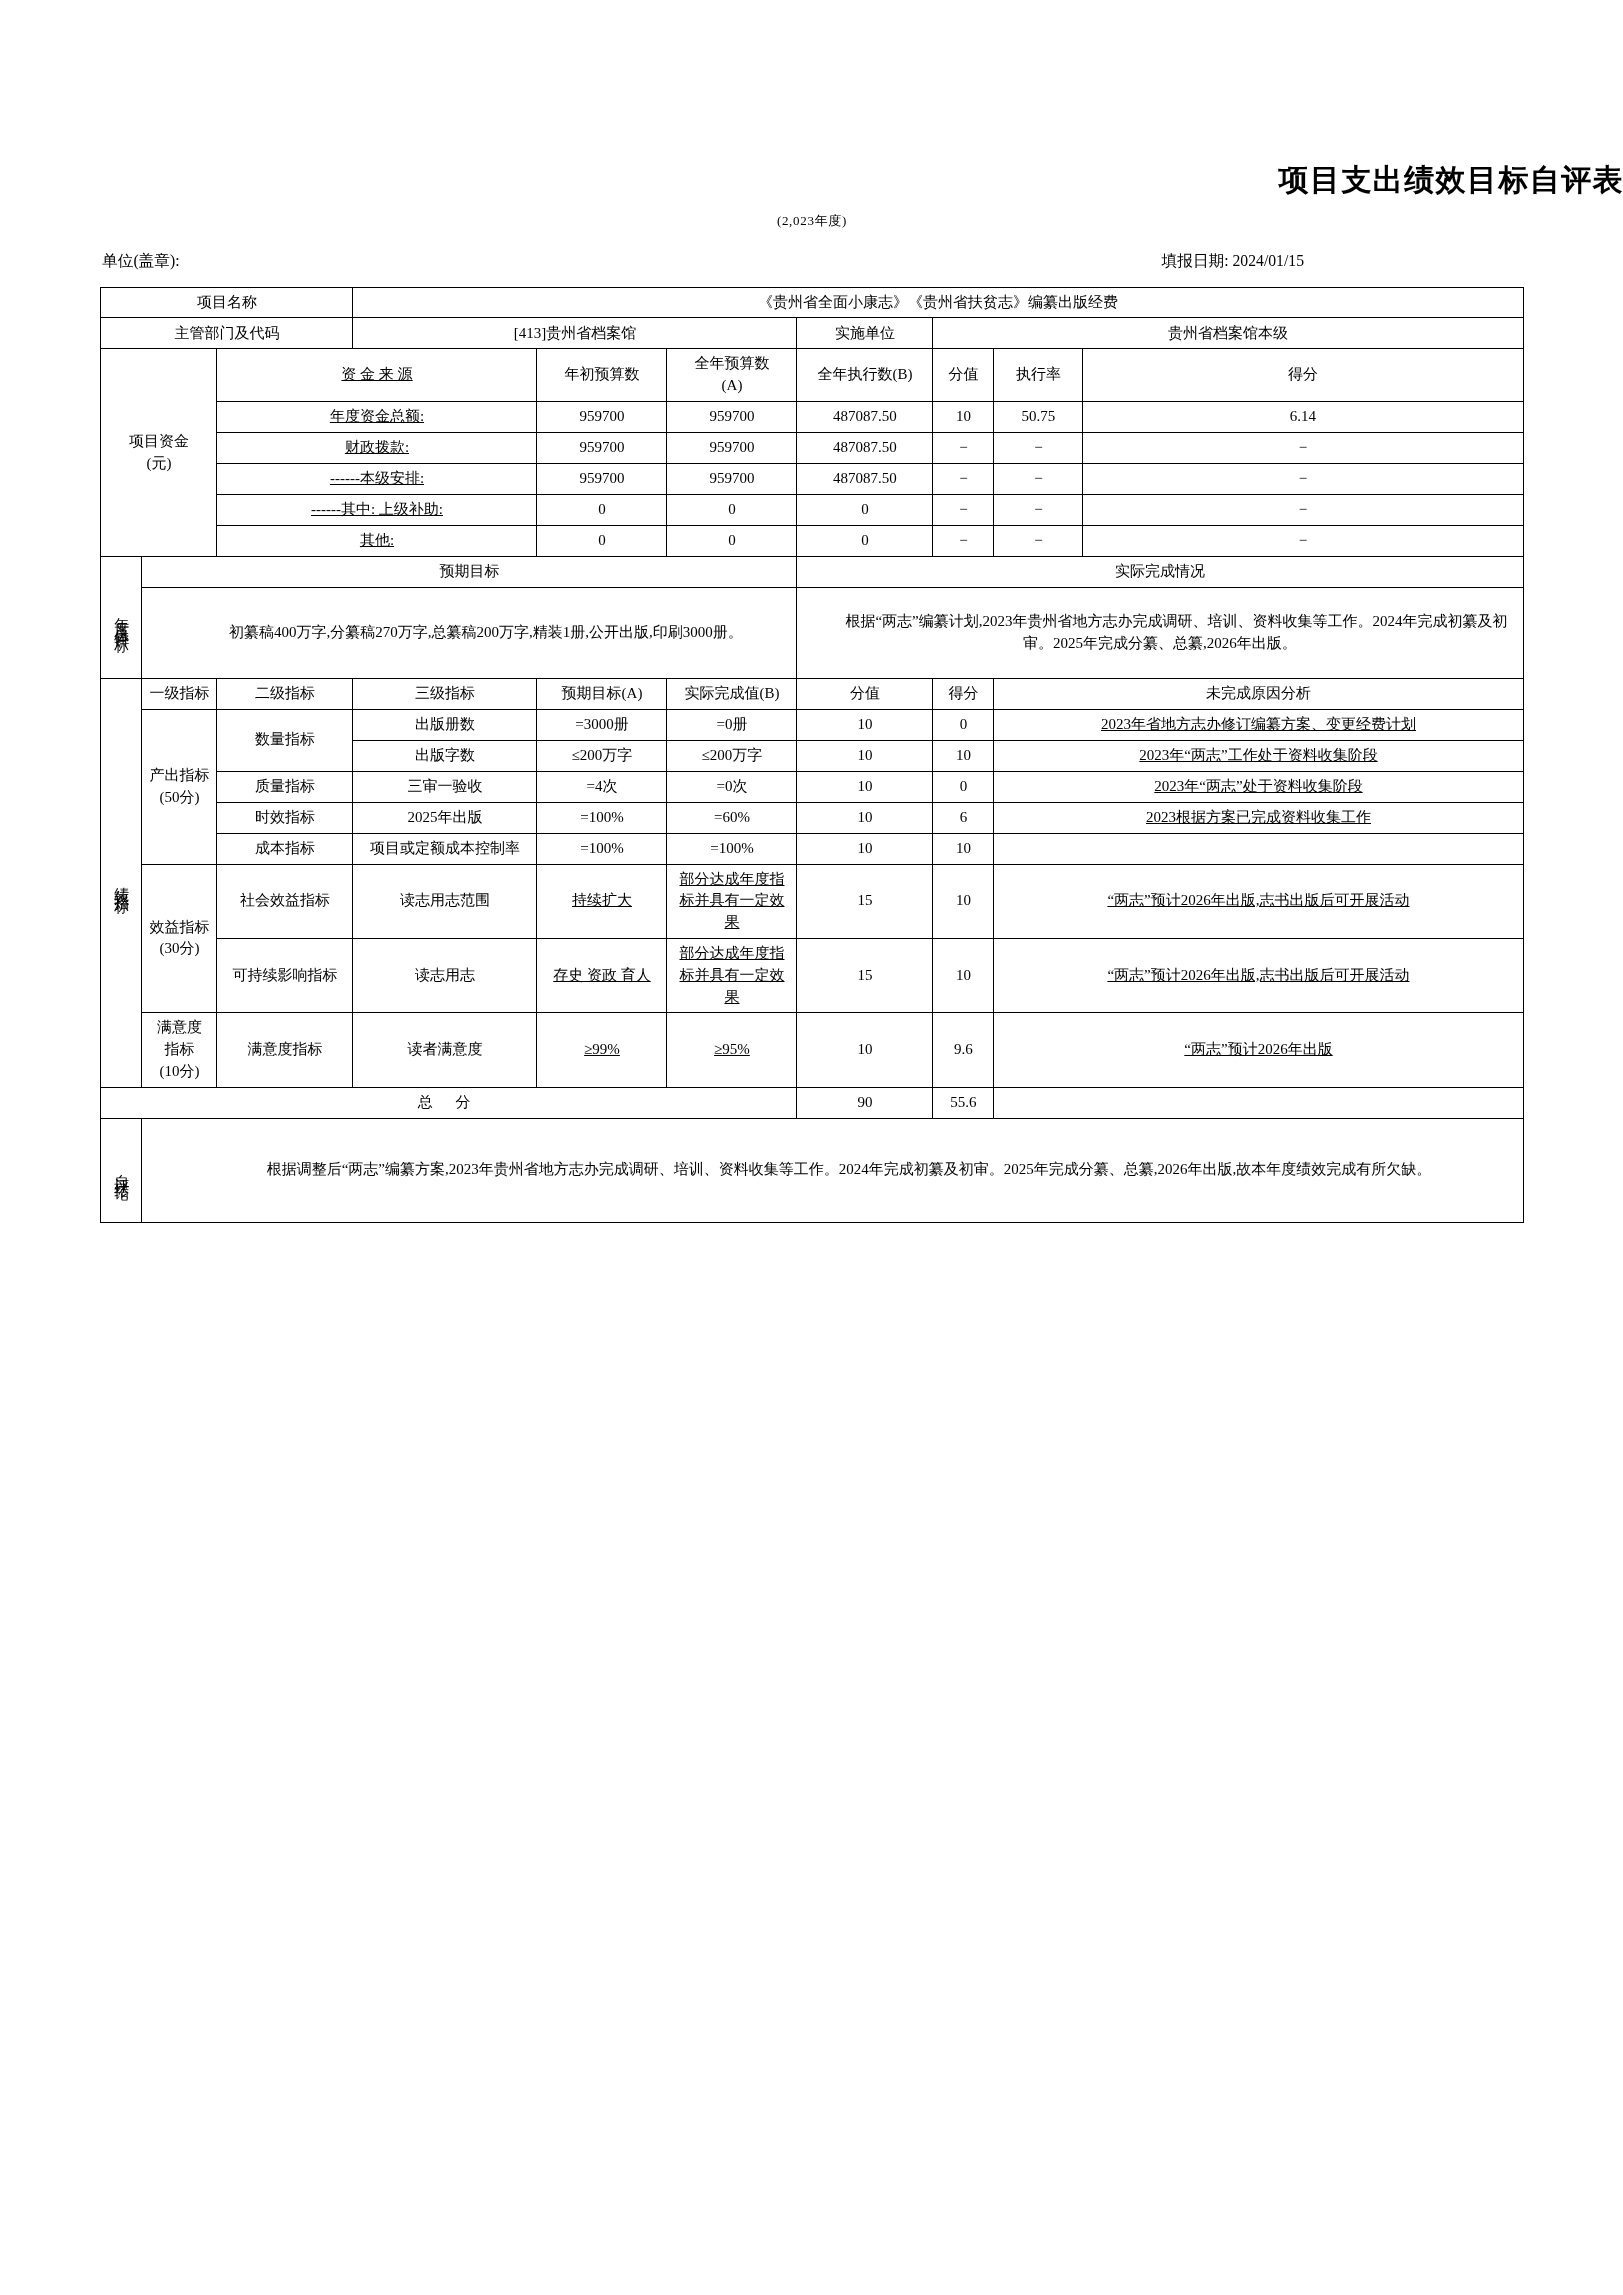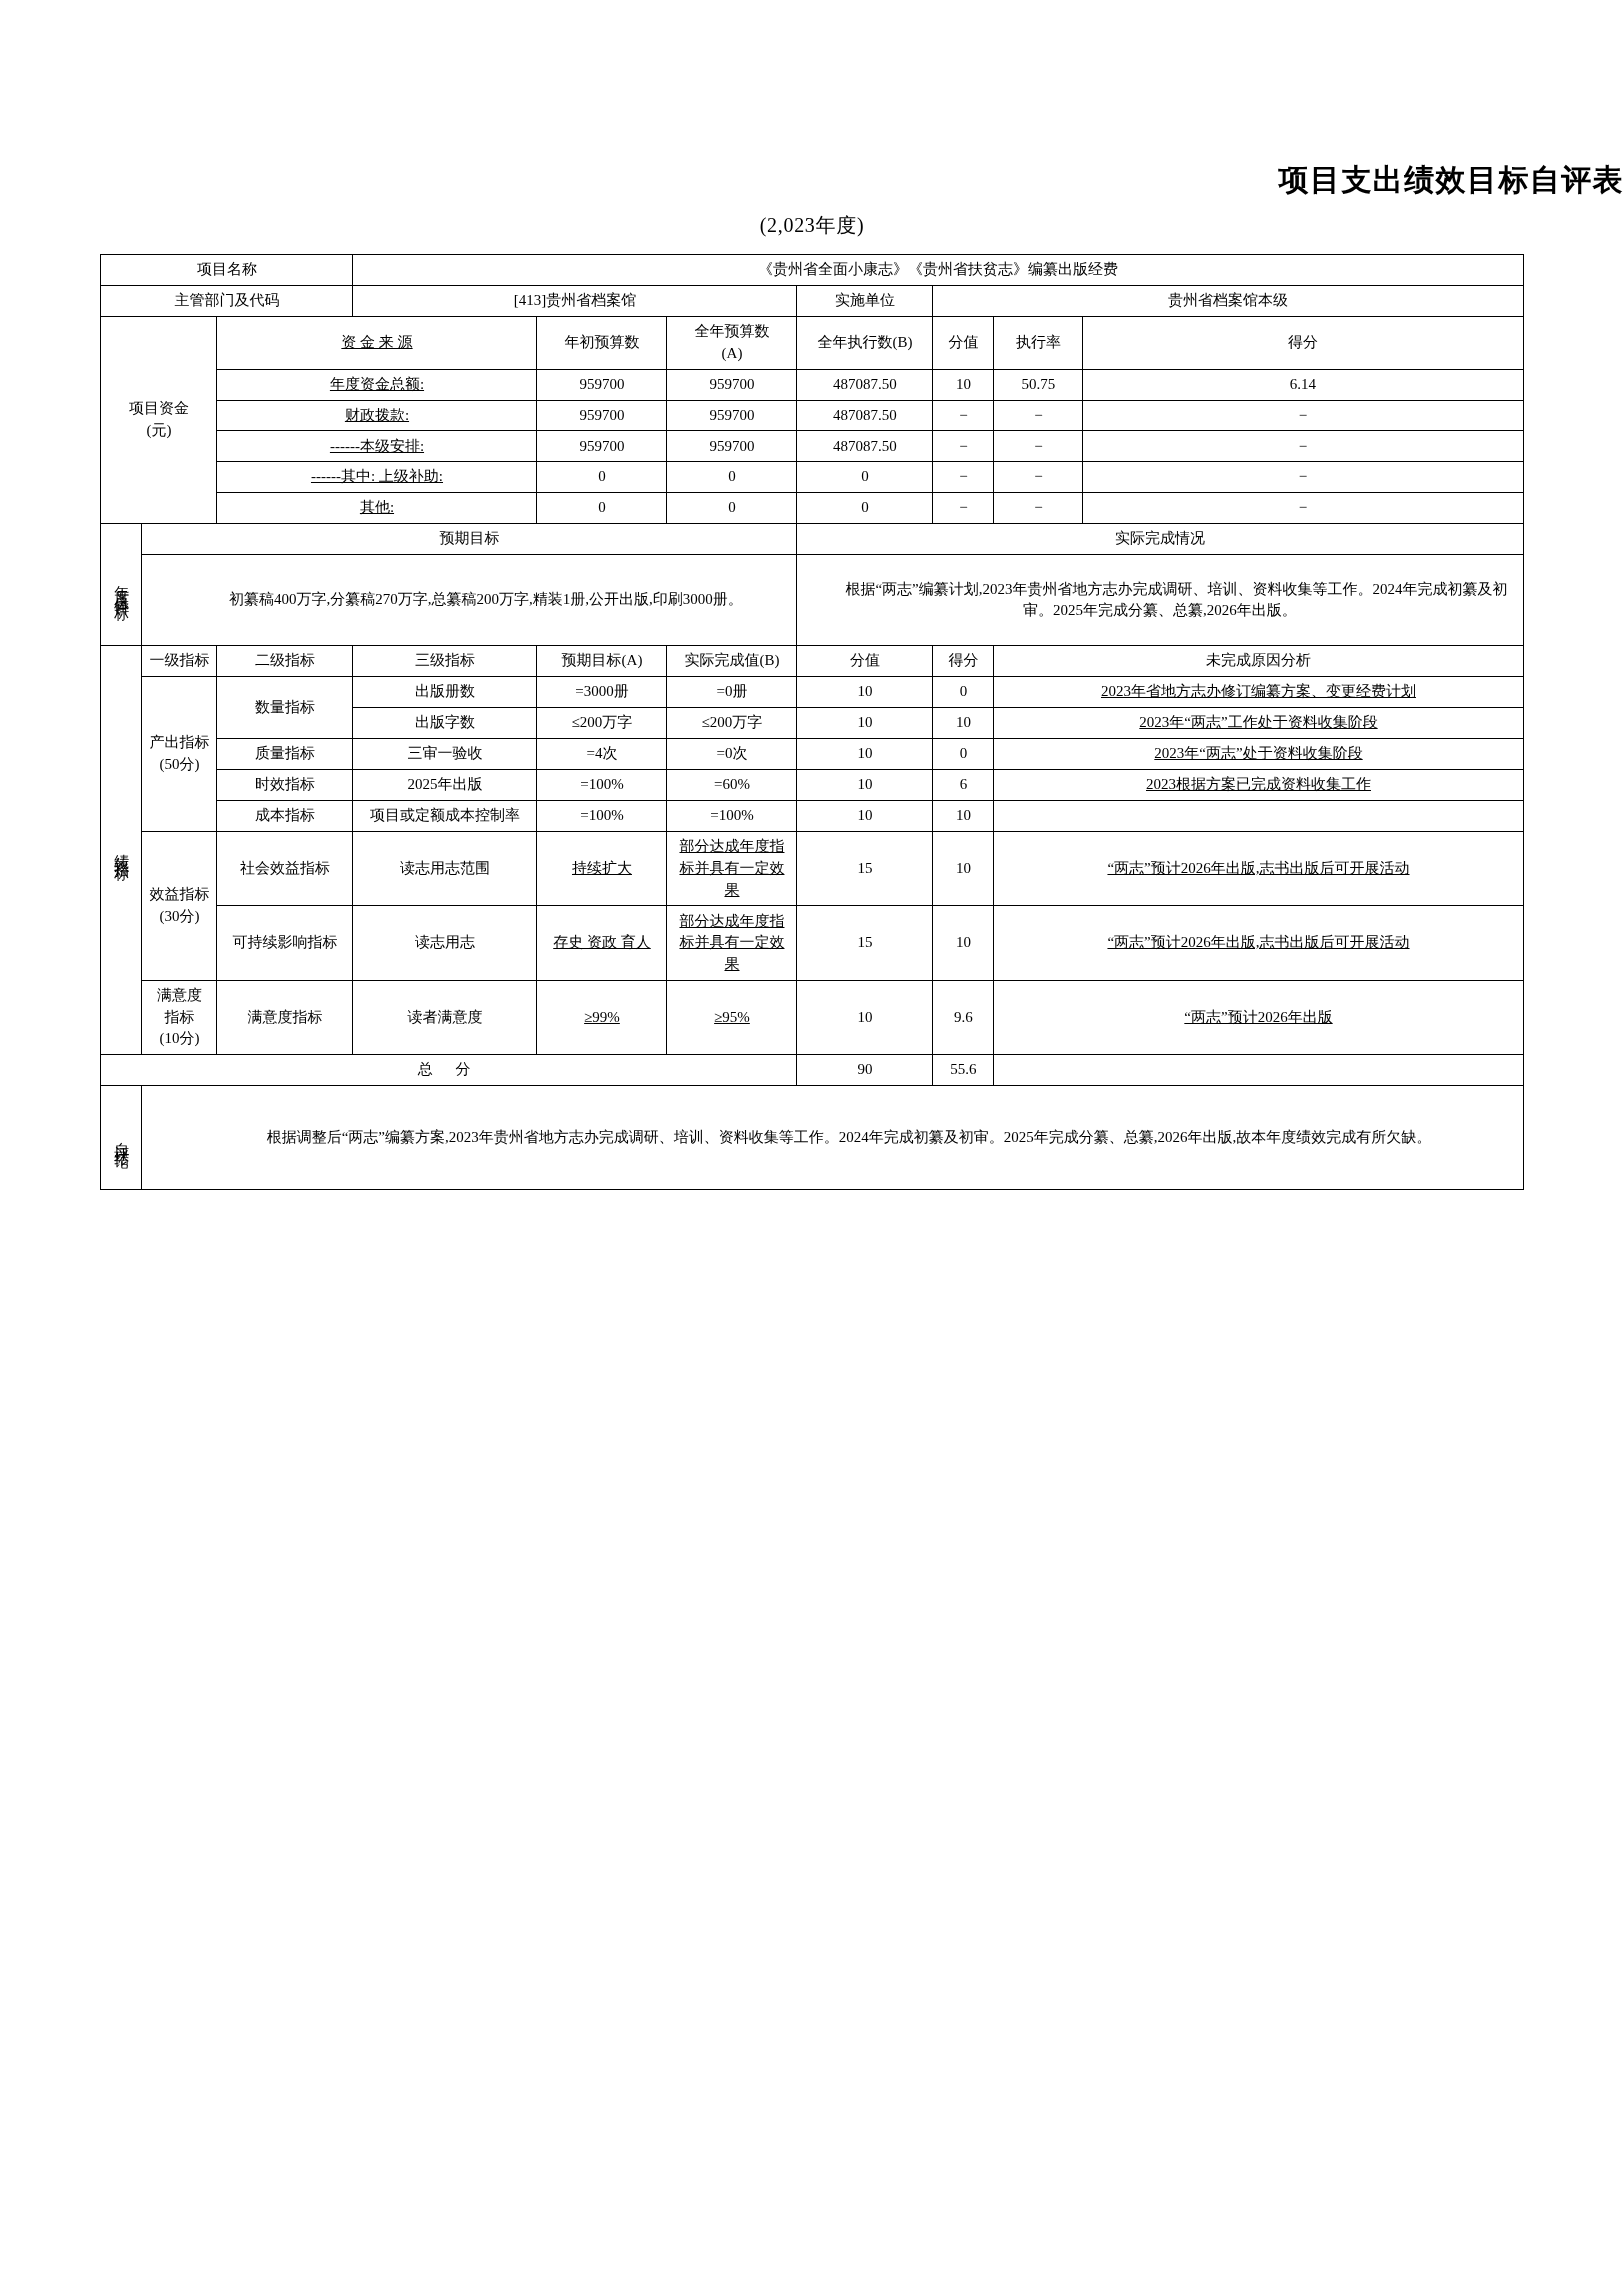--- a/index.html
+++ b/index.html
@@ -24,21 +24,21 @@
   .title {
     text-align: right;
     font-family: "Liberation Sans", sans-serif;
     font-weight: bold;
     font-size: 30px;
     letter-spacing: 1.4px;
     margin-top: 160px;
   }
   .subtitle {
     text-align: center;
-    font-size: 20px;
+    font-size: 13px;
     margin-top: 11px;
     letter-spacing: 0.7px;
   }
   .meta-row {
     margin: 20.5px 102px 0 102px;
     display: flex;
     justify-content: space-between;
     font-size: 15.7px;
   }
   .meta-left { }
@@ -82,20 +82,24 @@
   .sp-wide { letter-spacing: 9.5px; }
 </style>
 </head>
 <body>
 
 <div class="page">
 
   <div class="title">项目支出绩效目标自评表</div>
   <div class="subtitle">(2,023年度)</div>
 
+  <div class="meta-row">
+    <div class="meta-left">单位(盖章):</div>
+    <div class="meta-right">填报日期: 2024/01/15</div>
+  </div>
 
   <table class="main">
     <colgroup>
       <col style="width:41px">
       <col style="width:75px">
       <col style="width:136px">
       <col style="width:184px">
       <col style="width:130px">
       <col style="width:130px">
       <col style="width:136px">

